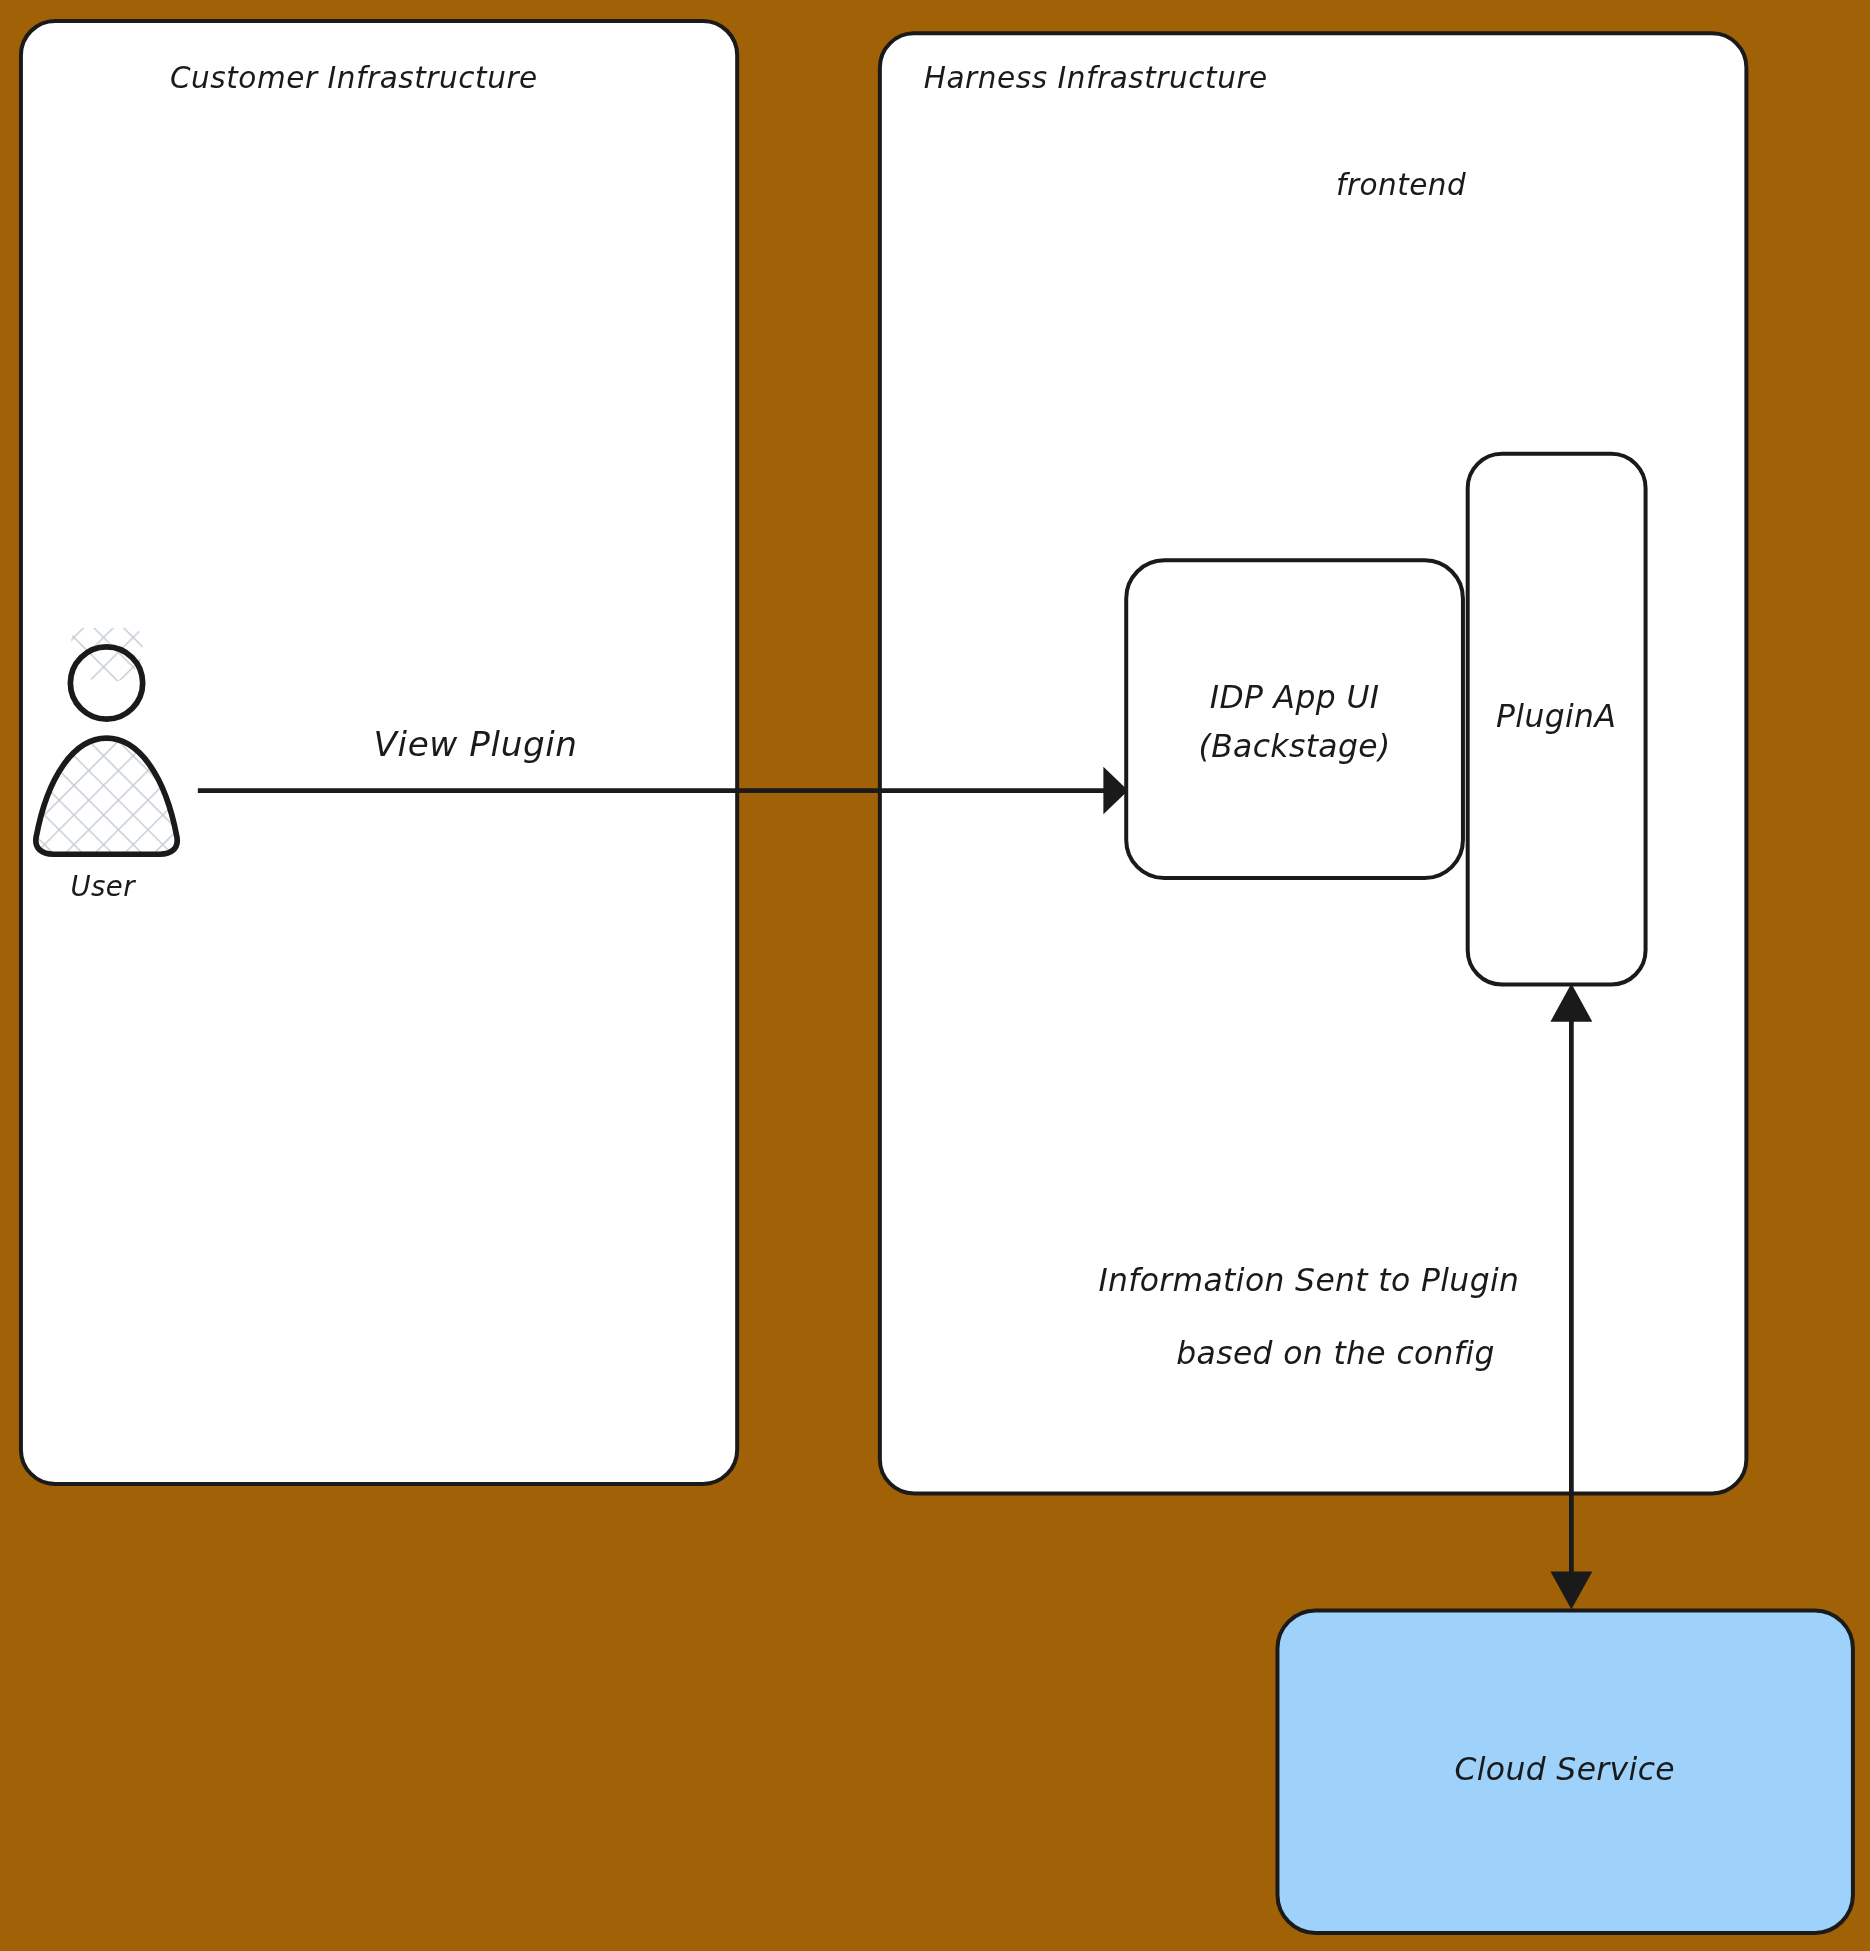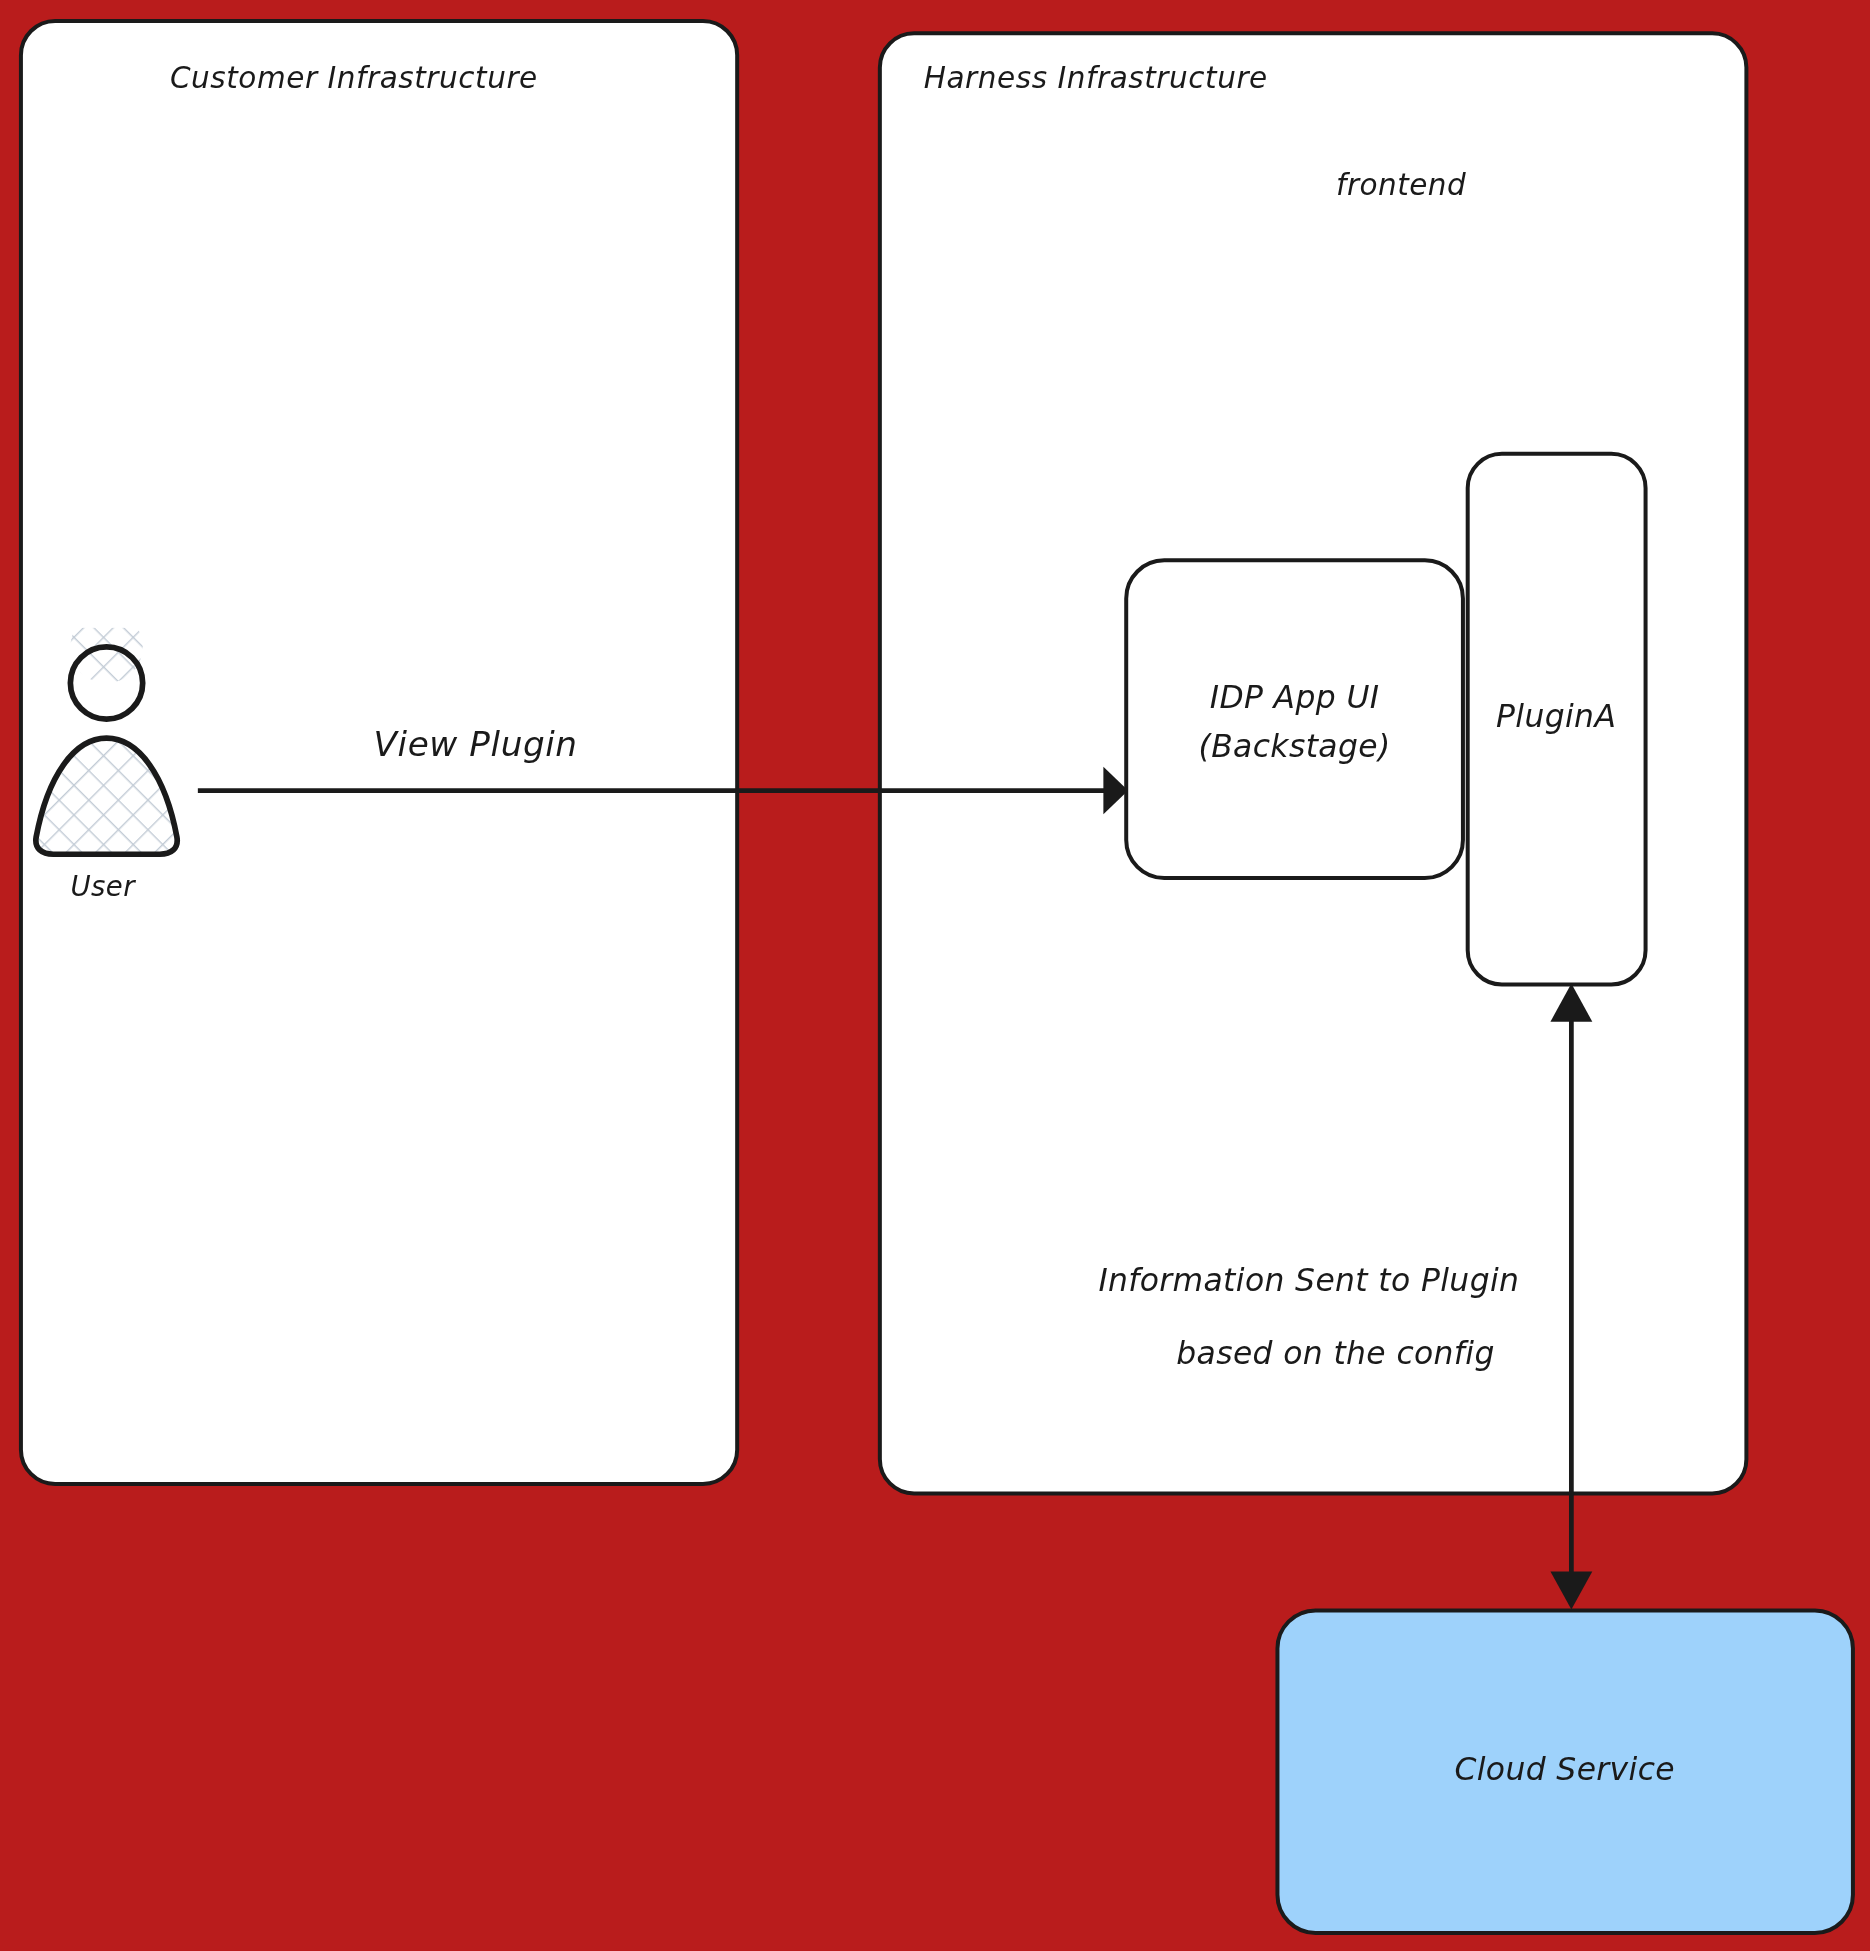--- a/index.html
+++ b/index.html
@@ -8,21 +8,21 @@
     padding: 0;
     background: #ffffff;
   }
   body {
     font-family: "DejaVu Sans", sans-serif;
   }
   #canvas {
     position: relative;
     width: 1871px;
     height: 1952px;
-    background: #b91c1c;
+    background: #a16207;
     overflow: hidden;
   }
   #diagram-svg {
     position: absolute;
     top: 0;
     left: 0;
     width: 1871px;
     height: 1952px;
   }
   .dg-text {

